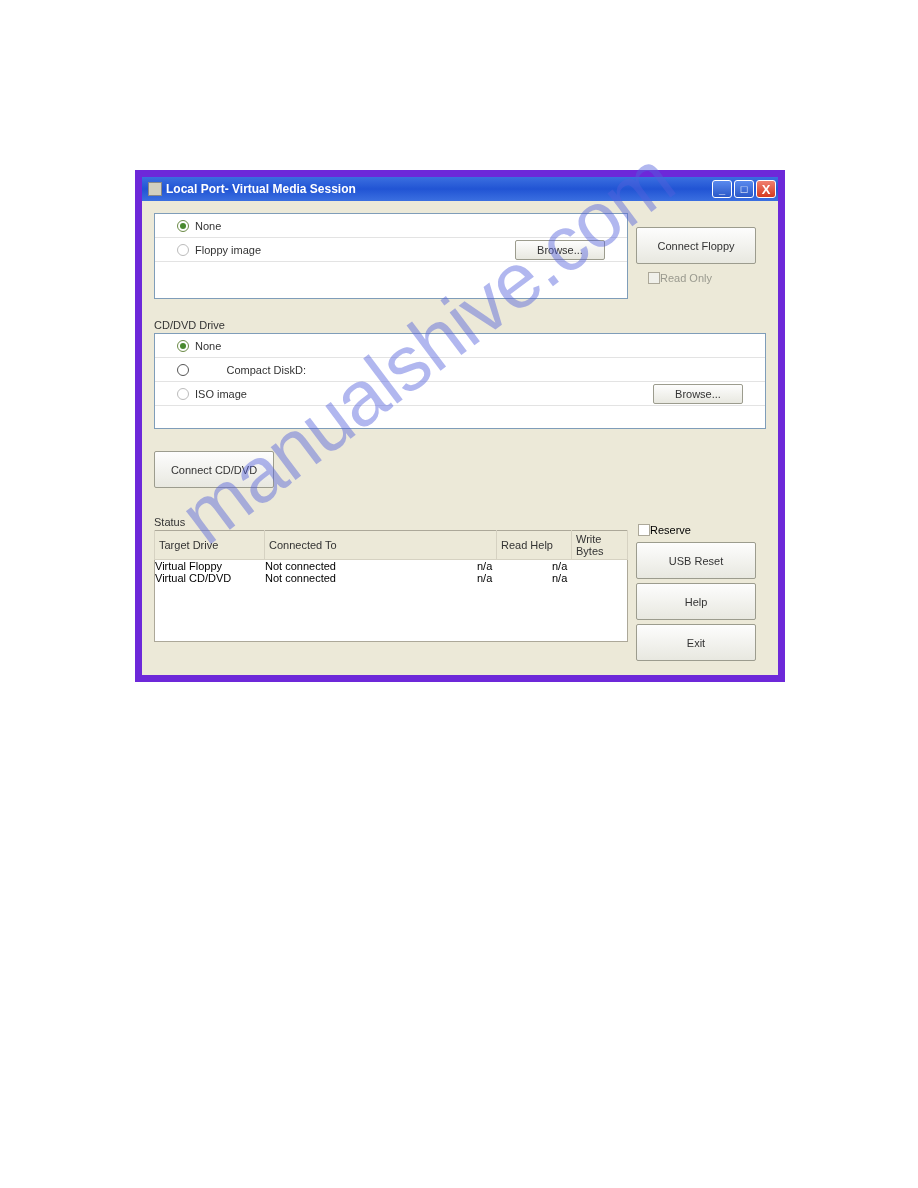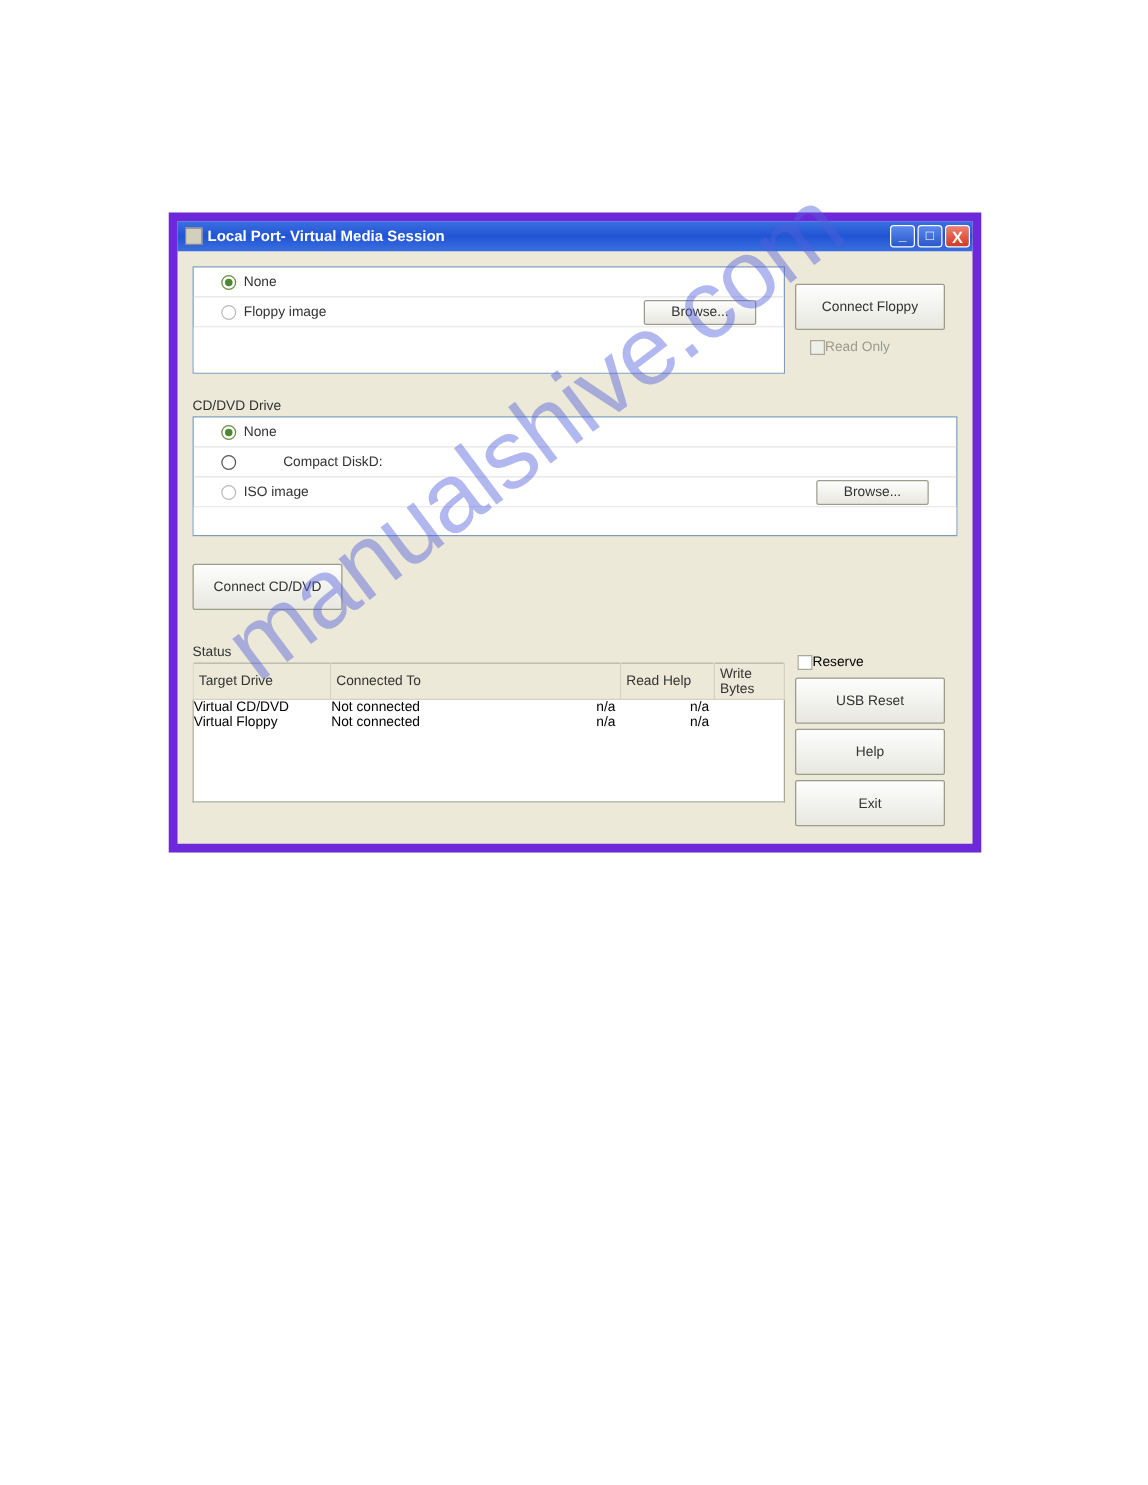--- a/index.html
+++ b/index.html
@@ -258,31 +258,31 @@
               <th>Connected To</th>
               <th style="width:75px;">Read Help</th>
               <th style="width:56px;">Write Bytes</th>
             </tr>
           </thead>
         </table>
         <div class="status-body">
           <table style="width:100%; border-collapse:collapse;">
             <tbody>
                 <tr>
+              <td>Virtual Floppy</td>
+              <td>Not connected</td>
+              <td>n/a</td>
+              <td>n/a</td>
+            </tr>
+            <tr>
               <td style="width:110px;">Virtual CD/DVD</td>
               <td>Not connected</td>
               <td style="width:75px;">n/a</td>
               <td style="width:75px;">n/a</td>
             </tr>
-            <tr>
-              <td>Virtual Floppy</td>
-              <td>Not connected</td>
-              <td>n/a</td>
-              <td>n/a</td>
-            </tr>
           </tbody>
             </table>
         </div>
       </div>
       <div class="status-right">
         <div style="height:14px"></div>
         <div class="checkbox-wrap" style="margin:0 0 6px 2px;">
           <span class="checkbox"></span>
           <span>Reserve</span>
         </div>

